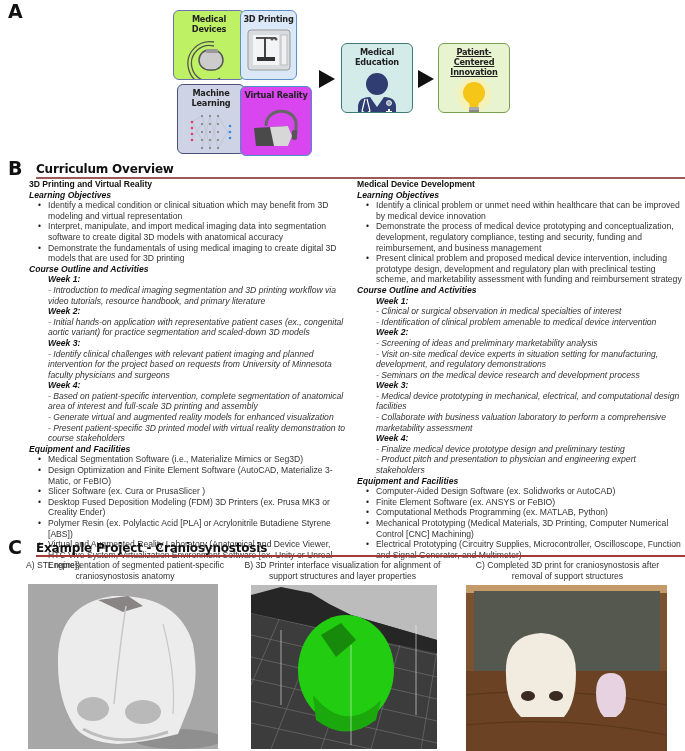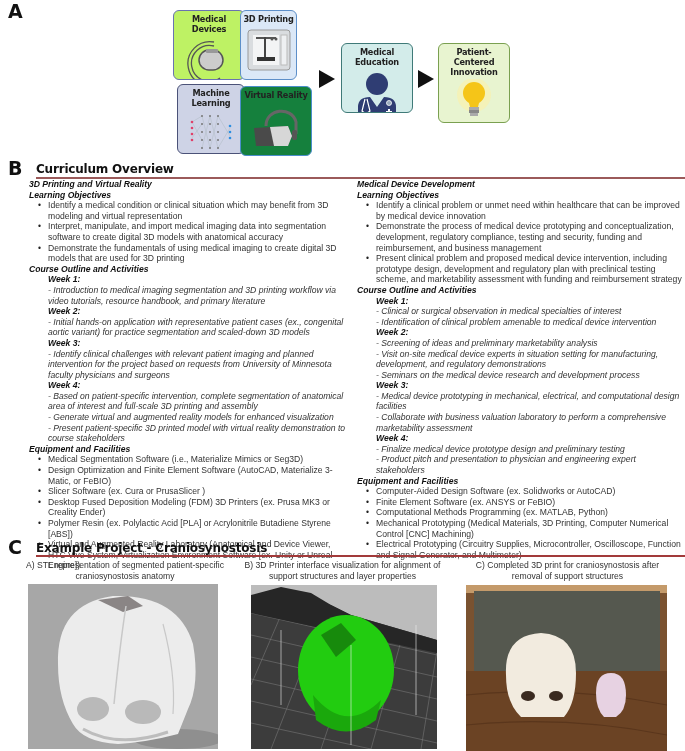--- a/index.html
+++ b/index.html
@@ -8,30 +8,30 @@
 
   .panel-letter { position: absolute; font-family: "DejaVu Sans", sans-serif; font-weight: bold; font-size: 19px; color: #111; }
 
   
   .tile { position: absolute; border-radius: 6px; border: 1.5px solid; overflow: hidden; text-align: center; }
   .tile .tlabel { font-family: "DejaVu Sans", sans-serif; font-weight: bold; font-size: 8.2px; color: #222; margin-top: 3px; line-height: 10px; letter-spacing: -0.2px; }
   .tile svg { display: block; margin: 2px auto 0; }
   .t-md { left: 157px; top: 10px; width: 72px; height: 70px; background: #bef264; border-color: #6a73b0; margin-left: 16px; }
   .t-3d { left: 240px; top: 10px; width: 57px; height: 70px; background: #dbe8f7; border-color: #5d8fc9; }
   .t-ml { left: 157px; top: 84px; width: 68px; height: 70px; background: #ced3e6; border-color: #4b5278; margin-left: 20px; }
-  .t-vr { left: 240px; top: 86px; width: 72px; height: 70px; background: #15803d; border-color: #4b8ecb; }
+  .t-vr { left: 240px; top: 86px; width: 72px; height: 70px; background: #d946ef; border-color: #4b8ecb; }
   .t-edu { left: 341px; top: 43px; width: 72px; height: 70px; background: #d3ecea; border-color: #3f7a78; }
-  .t-inn { left: 438px; top: 43px; width: 72px; height: 80px; background: #e8f4d0; border-color: #7aa050; }
+  .t-inn { left: 438px; top: 43px; width: 72px; height: 70px; background: #e8f4d0; border-color: #7aa050; text-decoration: underline; }
   .arrow { position: absolute; width: 0; height: 0; border-top: 9px solid transparent; border-bottom: 9px solid transparent; border-left: 16px solid #111; }
 
   
   .sec-title { position: absolute; font-family: "DejaVu Sans", sans-serif; font-weight: bold; font-size: 12px; color: #111; letter-spacing: -0.2px; }
   .rule { position: absolute; height: 2px; background: #9b5a5a; }
   .col { position: absolute; font-size: 8.6px; line-height: 10.6px; color: #333; }
-  .col .ctitle { font-weight: bold; color: #111; font-style: italic; }
+  .col .ctitle { font-weight: bold; color: #111; }
   .col .sub { font-weight: bold; font-style: italic; color: #111; }
   .col ul { list-style: none; margin-left: 9px; }
   .col li { position: relative; padding-left: 10px; }
   .col li::before { content: "\2022"; position: absolute; left: 0; top: 0; color: #222; }
   .col .week { margin-left: 19px; font-style: italic; }
   .col .wk { font-weight: bold; color: #111; }
 
   
   .cap { position: absolute; font-size: 8.6px; line-height: 10.6px; color: #333; text-align: center; }
   .img { position: absolute; overflow: hidden; }

